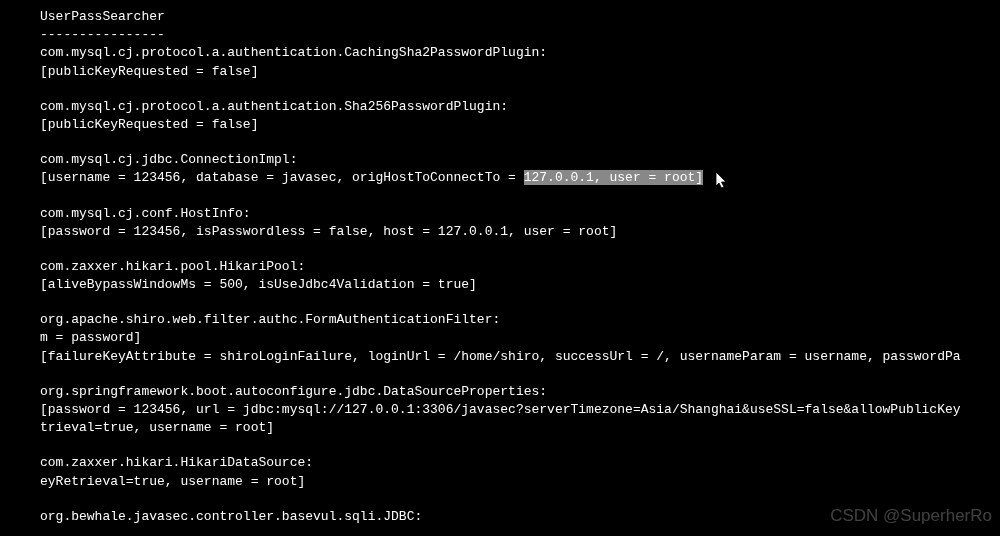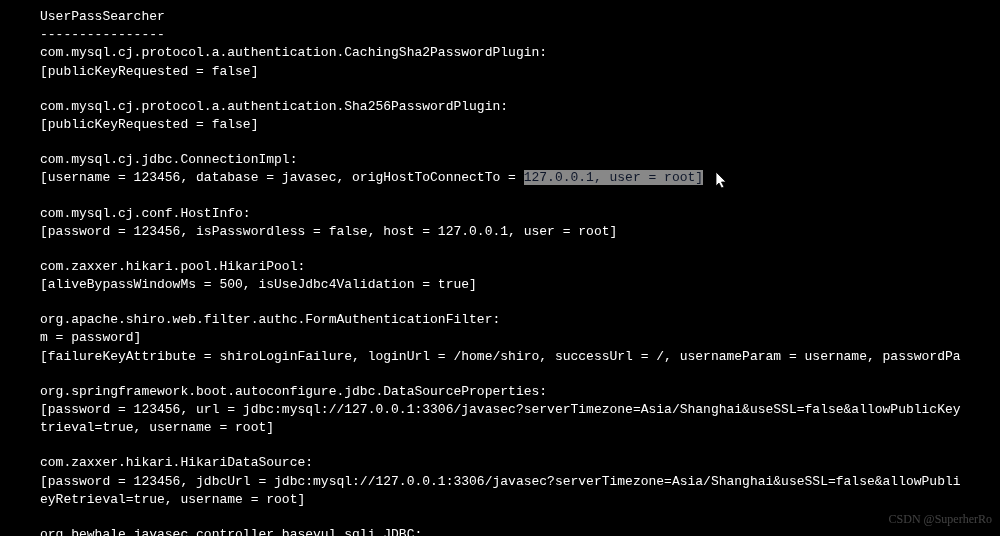--- a/index.html
+++ b/index.html
@@ -19,37 +19,37 @@
     padding: 8px;
     position: relative;
   }
   .line {
     white-space: pre;
     display: block;
     margin-left: 32px;
   }
   .selected {
     background: #888;
-    color: #0f172a;
+    color: #ffffff;
   }
   .cursor {
     position: absolute;
     left: 716px;
     top: 172px;
     width: 12px;
     height: 18px;
     pointer-events: none;
   }
   .watermark {
     position: absolute;
     right: 8px;
     bottom: 8px;
     color: rgba(255,255,255,0.25);
-    font-size: 12px;
-    font-family: Liberation Serif, serif;
+    font-size: 17px;
+    font-family: Liberation Sans, sans-serif;
   }
   .block {
     margin-bottom: 17px;
   }
   .block:last-of-type {
     margin-bottom: 0;
   }
 </style>
 </head>
 <body>
@@ -89,21 +89,20 @@
 </div>
 
 <div class="block">
   <div class="line">org.springframework.boot.autoconfigure.jdbc.DataSourceProperties:</div>
   <div class="line">[password = 123456, url = jdbc:mysql://127.0.0.1:3306/javasec?serverTimezone=Asia/Shanghai&amp;useSSL=false&amp;allowPublicKey</div>
   <div class="line">trieval=true, username = root]</div>
 </div>
 
 <div class="block">
   <div class="line">com.zaxxer.hikari.HikariDataSource:</div>
-  <div class="line">[password = 123456, jdbcUrl = jdbc:mysql://127.0.0.1:3306/javasec?serverTimezone=Asia/Shanghai&amp;useSSL=false&amp;allowPubli</div>
   <div class="line">eyRetrieval=true, username = root]</div>
 </div>
 
 <div class="block">
   <div class="line">org.bewhale.javasec.controller.basevul.sqli.JDBC:</div>
 </div>
 
 <svg class="cursor" viewBox="0 0 12 18">
   <path d="M0,0 L0,14 L3,11 L5.5,16 L8,15 L5.5,10 L10,10 Z" fill="#fff" stroke="#000" stroke-width="0.8"></path>
 </svg>

